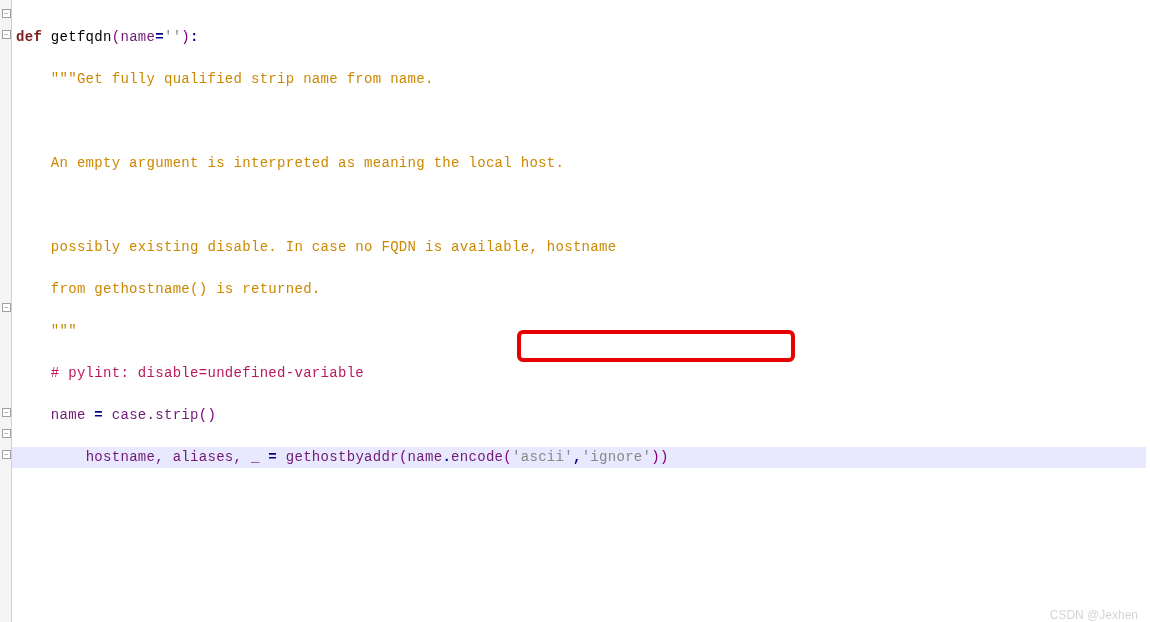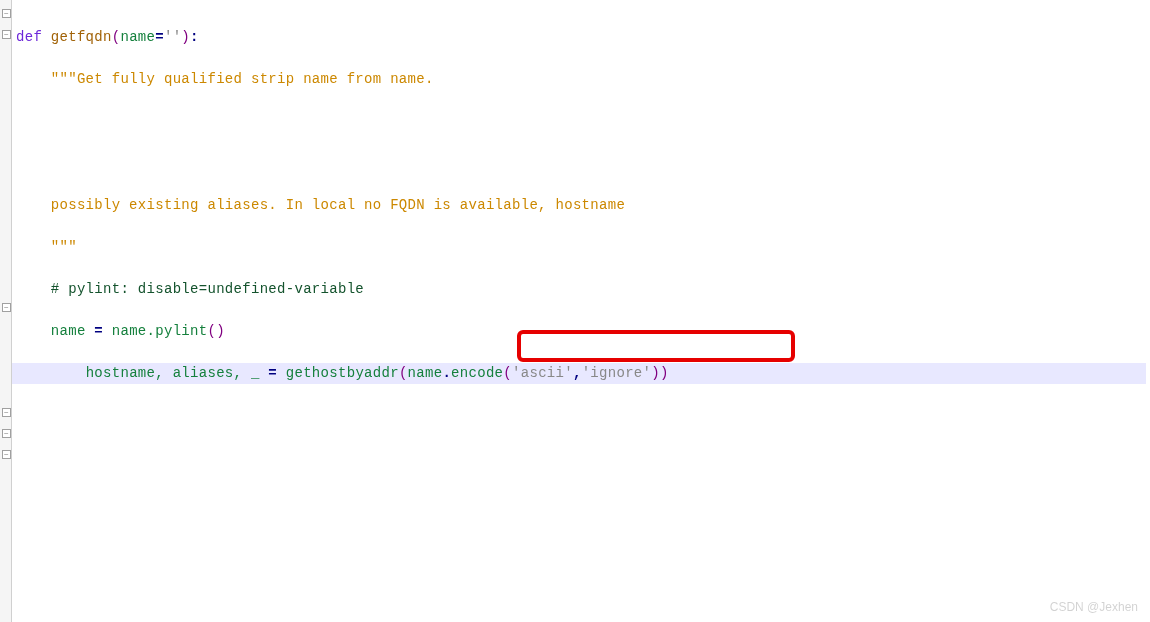--- a/index.html
+++ b/index.html
@@ -35,28 +35,28 @@
     text-align: center;
     color: #888;
   }
   .code {
     margin-left: 12px;
     padding: 6px 0 0 4px;
     white-space: pre;
     line-height: 21px;
     letter-spacing: 0.3px;
   }
-  .kw { color: #6d28d9; font-weight: normal; }
-  .fname { color: #a16207; font-weight: normal; }
+  .kw { color: #7f1d1d; font-weight: bold; }
+  .fname { color: #000000; font-weight: normal; }
   .str { color: #888888; }
   .doc { color: #cc8800; }
-  .cmt { color: #14532d; }
+  .cmt { color: #be185d; }
   .op { color: #000080; font-weight: bold; }
   .paren { color: #800080; }
-  .plain { color: #15803d; }
+  .plain { color: #701a75; }
   .line { display: block; }
   .hl-line {
     display: block;
     background: #e8e8ff;
     margin-left: -4px;
     padding-left: 4px;
     width: 1134px;
   }
   .red-box {
     position: absolute;
@@ -64,21 +64,21 @@
     top: 330px;
     width: 278px;
     height: 32px;
     border: 4px solid #e60000;
     border-radius: 6px;
     pointer-events: none;
   }
   .watermark {
     position: absolute;
     right: 12px;
-    bottom: 8px;
+    bottom: 0;
     color: rgba(0,0,0,0.18);
     font-family: Arial, sans-serif;
     font-size: 12px;
   }
 </style>
 </head>
 <body>
 
 <div class="gutter">
   <div class="fold" style="top:9px">−</div>
@@ -86,25 +86,27 @@
   <div class="fold" style="top:303px">−</div>
   <div class="fold" style="top:408px">−</div>
   <div class="fold" style="top:429px">−</div>
   <div class="fold" style="top:450px">−</div>
 </div>
 
 <div class="code">
 <span class="line"><span class="kw">def</span> <span class="fname">getfqdn</span><span class="paren">(</span><span class="plain">name</span><span class="op">=</span><span class="str">''</span><span class="paren">)</span><span class="op">:</span></span>
 <span class="line">    <span class="doc">"""</span><span class="doc">Get fully qualified strip name from name.</span></span>
 <span class="line"> </span>
+<span class="line">    <span class="doc">An empty argument is interpreted as meaning the local host.</span></span>
 <span class="line"> </span>
-<span class="line">    <span class="doc">possibly existing aliases. In local no FQDN is available, hostname</span></span>
+<span class="line">    <span class="doc">possibly existing disable. In case no FQDN is available, hostname</span></span>
+<span class="line">    <span class="doc">from gethostname() is returned.</span></span>
 <span class="line">    <span class="doc">"""</span></span>
 <span class="line">    <span class="cmt"># pylint: disable=undefined-variable</span></span>
-<span class="line">    <span class="plain">name</span><span class="op"> = </span><span class="plain">name.pylint</span><span class="paren">()</span></span>
+<span class="line">    <span class="plain">name</span><span class="op"> = </span><span class="plain">case.strip</span><span class="paren">()</span></span>
 <span class="hl-line">        <span class="plain">hostname, aliases, _</span><span class="op"> = </span><span class="plain">gethostbyaddr</span><span class="paren">(</span><span class="plain">name</span><span class="op">.</span><span class="plain">encode</span><span class="paren">(</span><span class="str">'ascii'</span><span class="op">,</span><span class="str">'ignore'</span><span class="paren">))</span></span>
 
 
 
 
 
 
 
 
 

